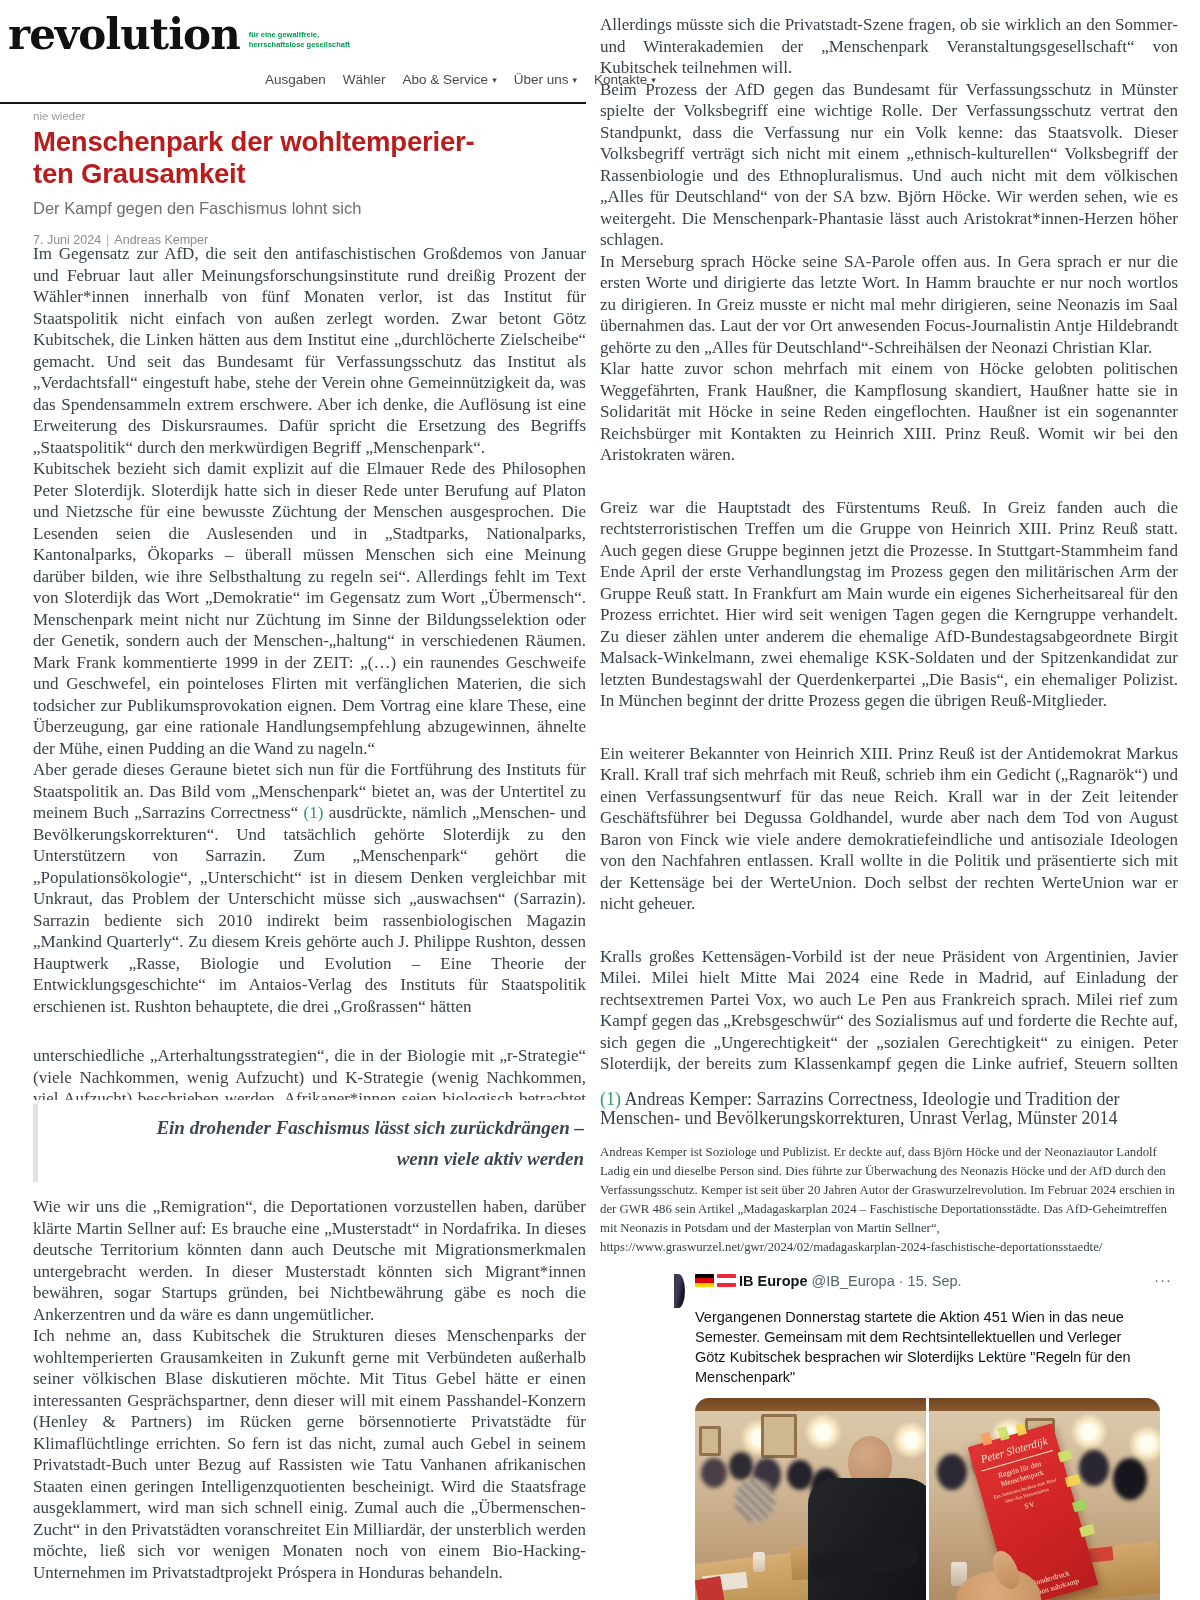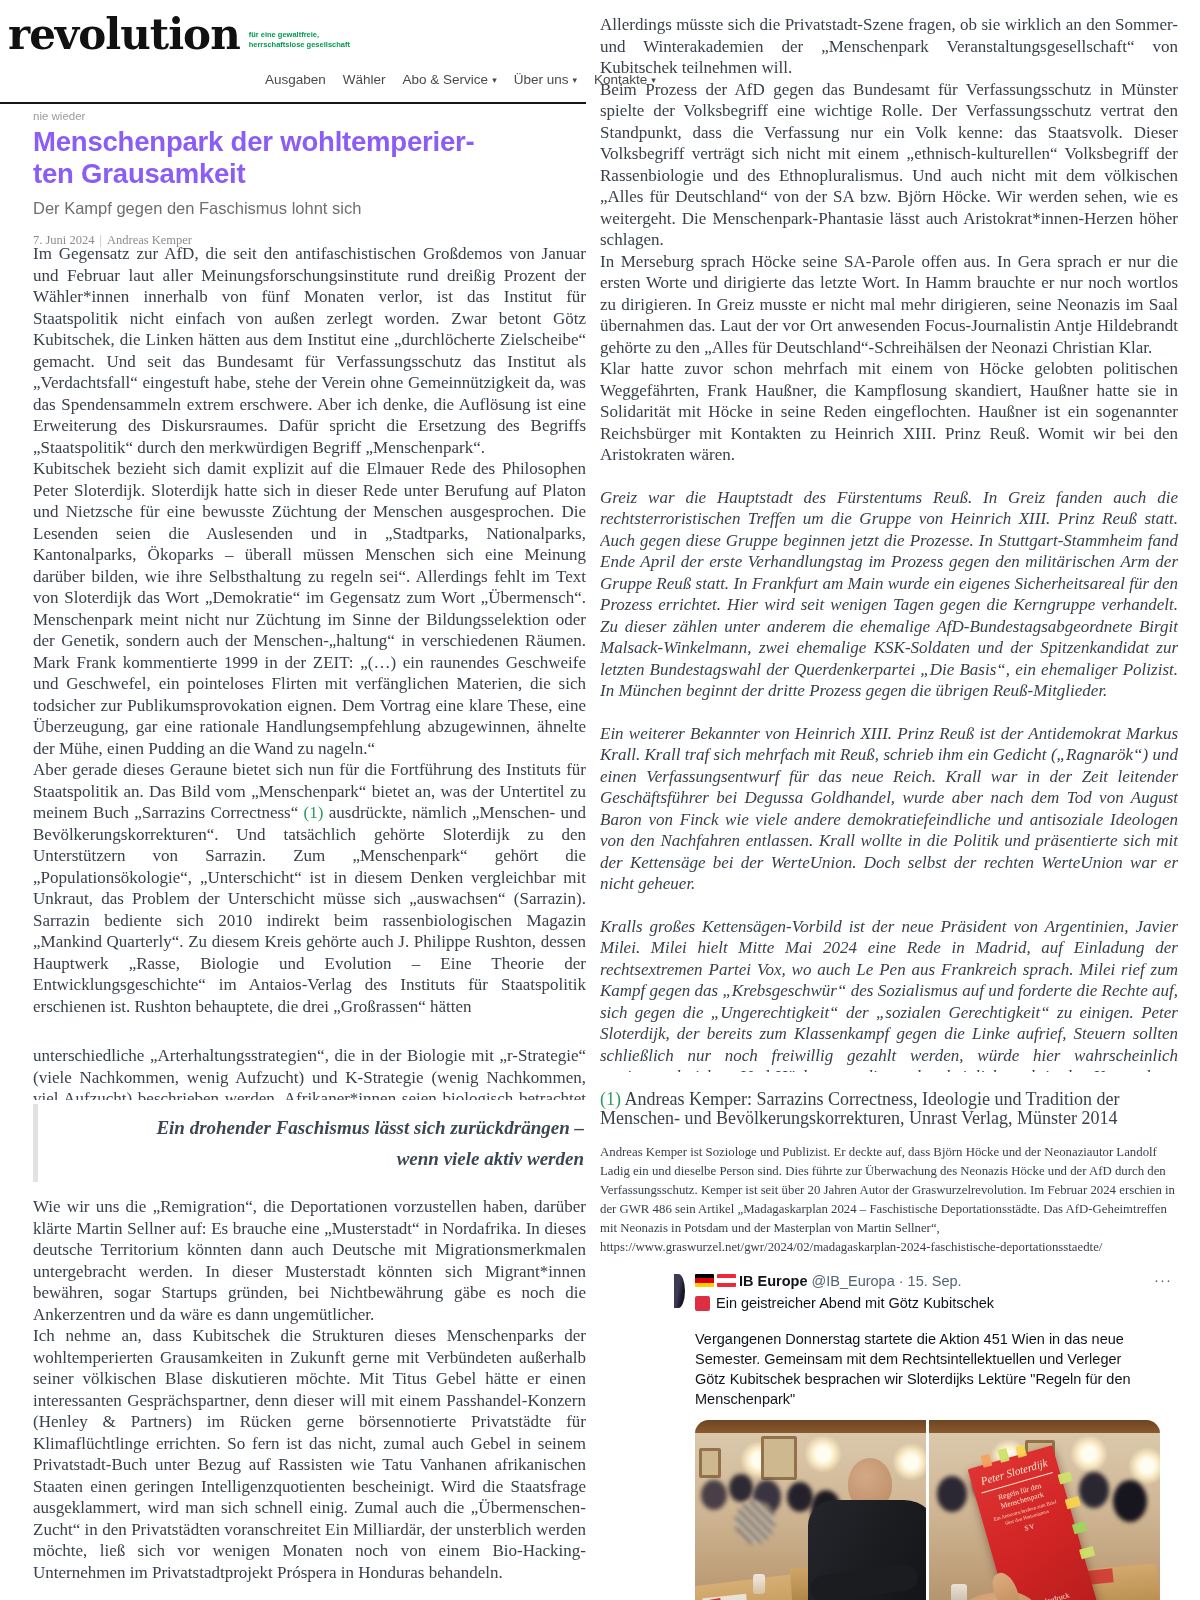--- a/index.html
+++ b/index.html
@@ -21,41 +21,41 @@
                   padding-bottom:5px; }
   .nav { position:absolute; left:265px; top:72px; display:flex; gap:17px;
          font-size:13.5px; color:#4a4a4a; white-space:nowrap; }
   .nav-item { cursor:pointer; }
   .caret { font-size:9px; color:#4a4a4a; margin-left:4px; vertical-align:1px; }
   .header-rule { position:absolute; left:0; top:102px; width:586px; height:2px; background:#161616; }
 
   
   .art-head { position:absolute; left:33px; top:110px; width:553px; }
   .kicker { font-size:11.5px; color:#9b9b9b; margin-bottom:4px; }
-  .title  { font-size:27.5px; line-height:1.16; font-weight:700; color:#8b5cf6; letter-spacing:-.2px; }
+  .title  { font-size:27.5px; line-height:1.16; font-weight:700; color:#b91c1c; letter-spacing:-.2px; }
   .subtitle { font-size:16.5px; color:#6f6f6f; margin-top:9px; }
-  .meta { font-size:12.5px; color:#8c8c8c; margin-top:15px;font-family:Liberation Serif, serif; }
+  .meta { font-size:12.5px; color:#8c8c8c; margin-top:15px; }
   .meta .sep { margin:0 5px; color:#b5b5b5; }
 
   
   .serifbody { font-family:"Liberation Serif", serif; font-size:17px; line-height:21.5px;
                color:#39414b; text-align:justify; hyphens:auto; -webkit-hyphens:auto; }
   .para { margin:0; }
   .para.gap { margin-top:28px; }
   .fn-link { color:#2c9c62; text-decoration:none; cursor:pointer; }
 
   .body-a { position:absolute; left:33px; top:243px;  width:553px; height:857px; overflow:hidden; }
   .pullquote { position:absolute; left:33px; top:1104px; width:553px;
                border-left:5px solid #e2e2e2; padding:8px 2px 8px 90px;
                font-family:"Liberation Serif", serif; font-style:italic; font-weight:700;
                font-size:19px; line-height:31px; color:#3d4752; text-align:right; }
   .body-b { position:absolute; left:33px; top:1196px; width:553px; height:400px; overflow:hidden; }
 
   .col-right { position:absolute; left:600px; top:14px; width:578px; height:1058px; overflow:hidden; }
-  .col-right .para.gap { margin-top:21px;font-style:italic; }
+  .col-right .para.gap { margin-top:31px; }
 
   
   .lower-right { position:absolute; left:600px; top:1074px; width:578px; }
   .footnote { font-family:"Liberation Serif", serif; font-size:18px; line-height:19px;
               color:#39414b; margin-top:16px; text-align:left; }
   .fn-marker { color:#2c9c62; }
   .bio { font-family:"Liberation Serif", serif; font-size:12.8px; line-height:19px;
          color:#39414b; margin-top:15px; text-align:left; word-break:break-word; }
 
   
@@ -177,24 +177,20 @@
 
     <p class="footnote"><a class="fn-marker">(1)</a><span> Andreas Kemper: Sarrazins Correctness, Ideologie und Tradition der Menschen- und Bevölkerungskorrekturen, Unrast Verlag, Münster 2014</span></p>
 
     <p class="bio">Andreas Kemper ist Soziologe und Publizist. Er deckte auf, dass Björn Höcke und der Neonaziautor Landolf Ladig ein und dieselbe Person sind. Dies führte zur Überwachung des Neonazis Höcke und der AfD durch den Verfassungsschutz. Kemper ist seit über 20 Jahren Autor der Graswurzelrevolution. Im Februar 2024 erschien in der GWR 486 sein Artikel „Madagaskarplan 2024 – Faschistische Deportationsstädte. Das AfD-Geheimtreffen mit Neonazis in Potsdam und der Masterplan von Martin Sellner“, https://www.graswurzel.net/gwr/2024/02/madagaskarplan-2024-faschistische-deportationsstaedte/</p>
 
     <div class="tweet">
       <div class="tweet-avatar"></div>
       <div class="tweet-head">
         <span class="flag flag-de"></span><span class="flag flag-at"></span><span class="tweet-name">IB Europe</span><span class="tweet-meta">@IB_Europa · 15. Sep.</span>
         <span class="tweet-more">···</span>
-      </div>
-      <div class="tweet-line2">
-        <span class="redsq"></span>
-          <span>Ein geistreicher Abend mit Götz Kubitschek</span>
       </div>
       <p class="tweet-body">Vergangenen Donnerstag startete die Aktion 451 Wien in das neue Semester. Gemeinsam mit dem Rechtsintellektuellen und Verleger Götz Kubitschek besprachen wir Sloterdijks Lektüre "Regeln für den Menschenpark"</p>
 
       <div class="tweet-photos">
 
         <div class="photo">
           <div class="ph-beam"></div>
           <div class="lamp" style="left:44px; top:20px;"></div>
           <div class="lamp" style="left:108px; top:14px;"></div>
           <div class="lamp" style="left:196px; top:22px;"></div>

